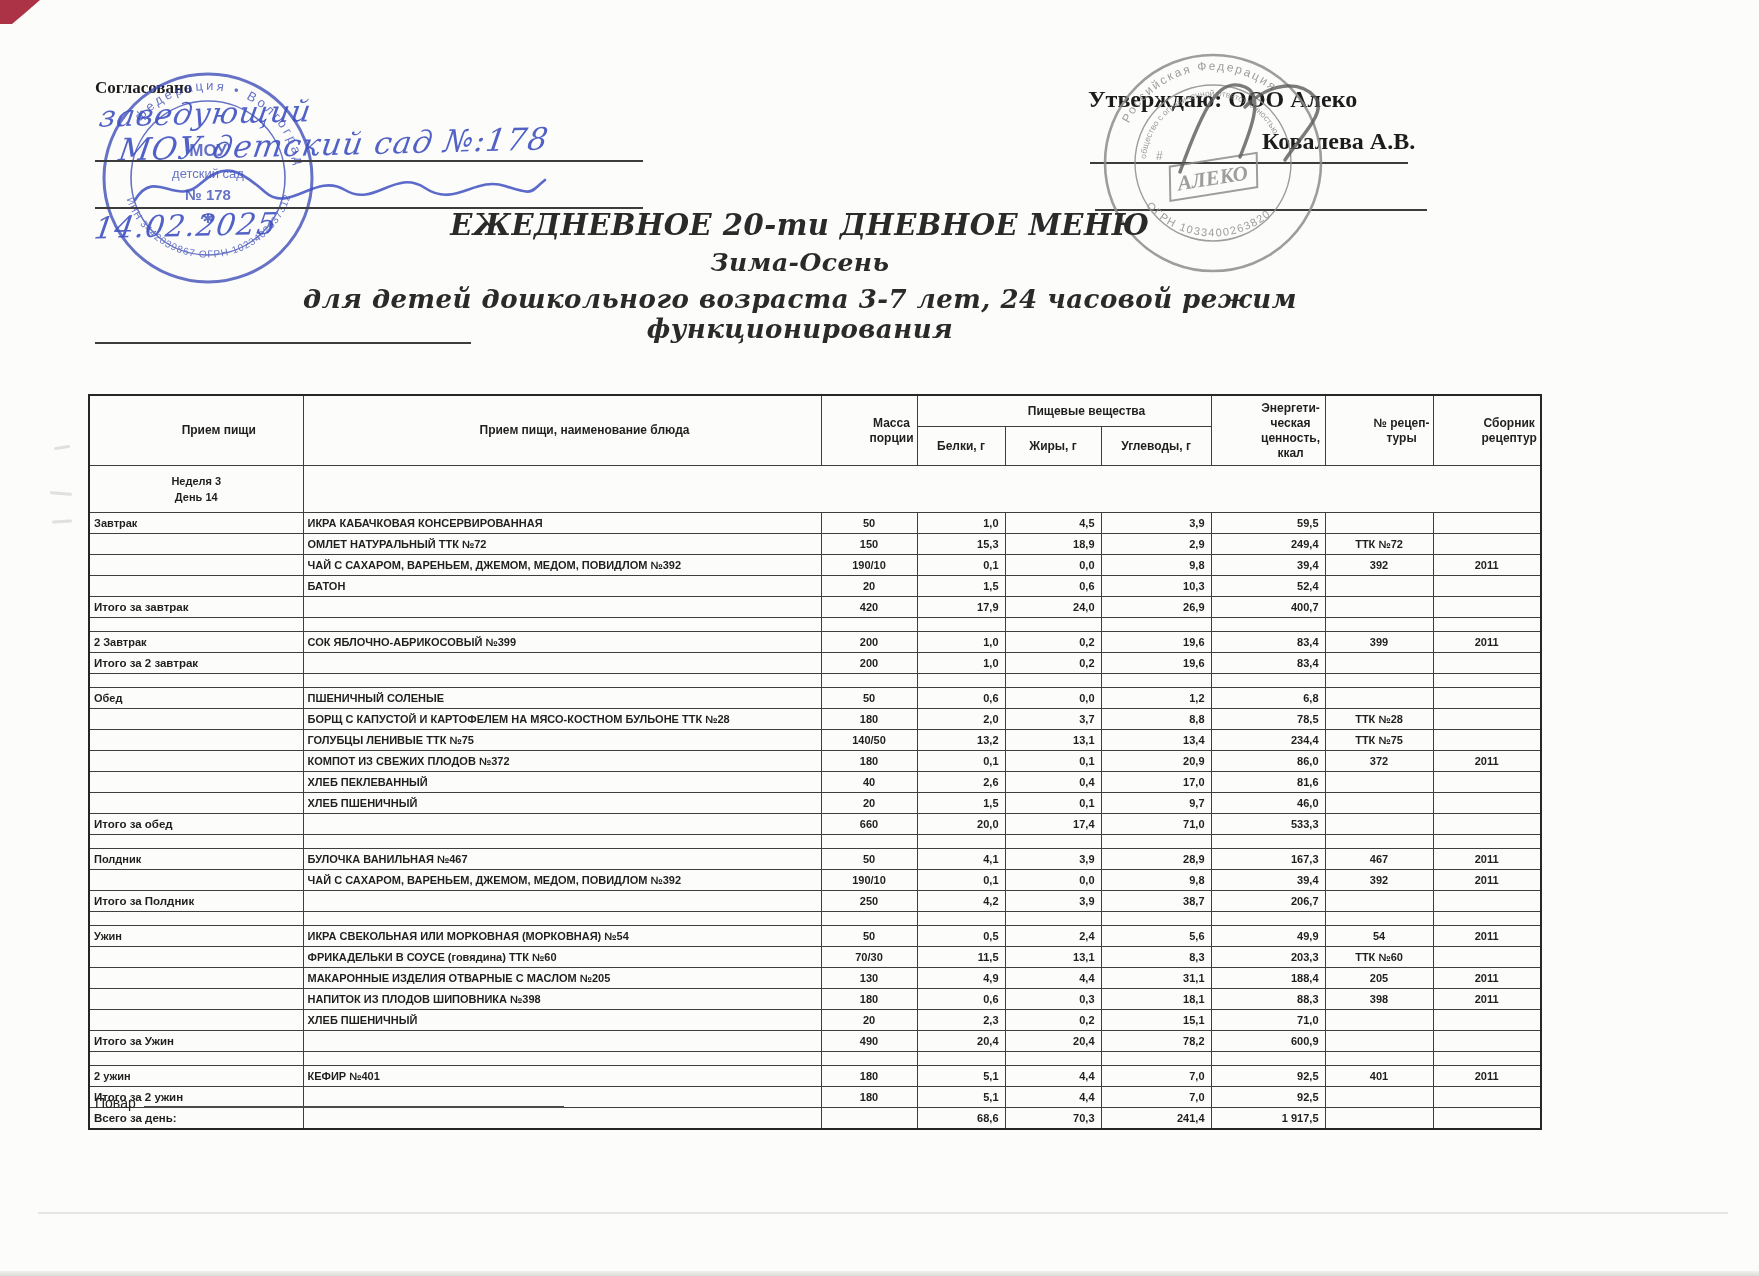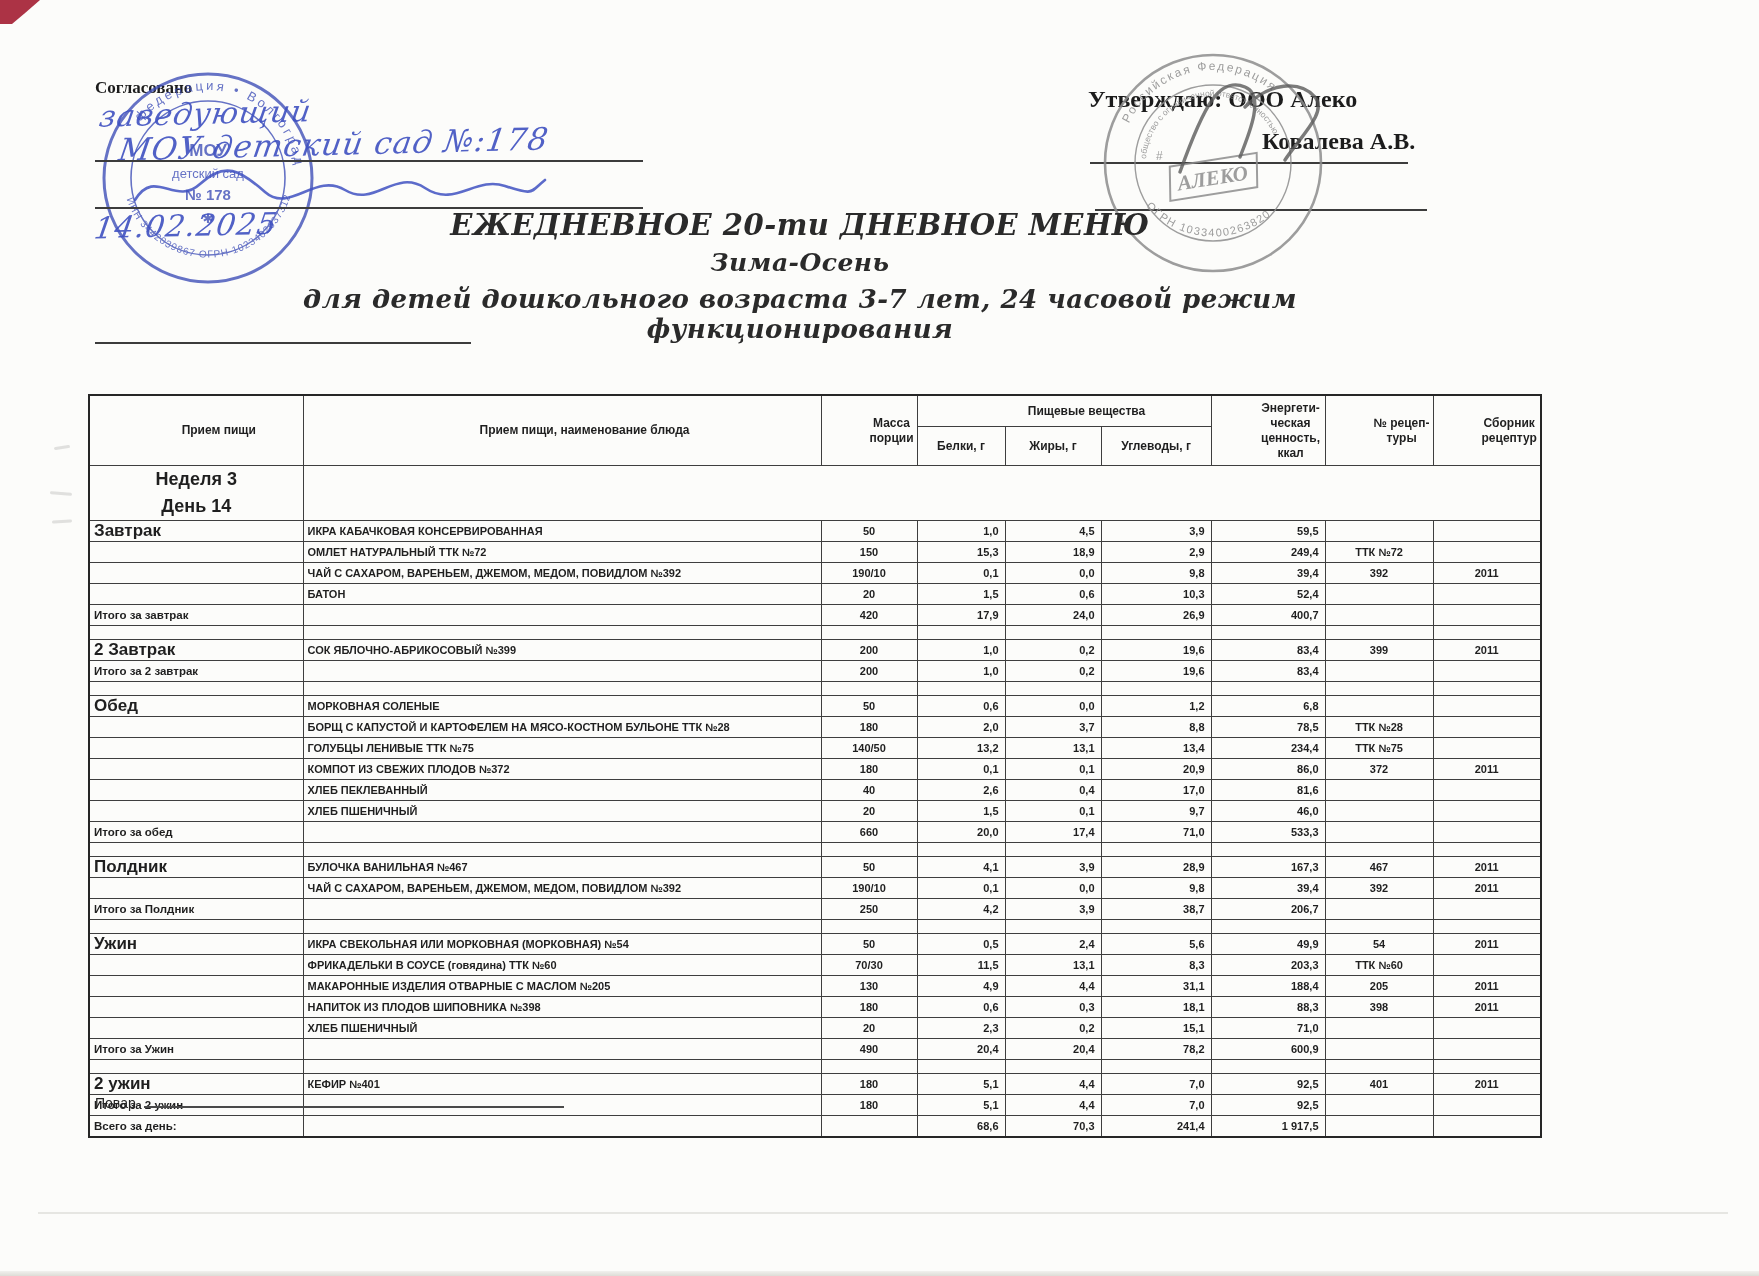--- a/index.html
+++ b/index.html
@@ -66,25 +66,25 @@
     overflow:hidden;
   }
   table.menu th{
     font-size:12px;line-height:1.25;text-align:center;padding:2px 3px;
   }
   tr.hdr-top th{height:26px;padding-left:48px;}
   tr.hdr-bot th{height:34px;margin-left:9px;}
   td{font-size:11px;line-height:1.1;padding:0 4px;}
   tr.row-item td,tr.row-total td,tr.row-grand td{height:20px;}
   tr.row-week td{
-    height:46px;font-size:18px;text-align:center;white-space:pre-line;line-height:1.5;
+    height:46px;font-size:11px;text-align:center;white-space:pre-line;line-height:1.5;
   }
   tr.row-spacer td{height:13px;}
   .c-meal{text-align:left;}
-  .section-label{font-size:17px;}
+  .section-label{font-size:11px;}
   tr.row-total .c-meal,tr.row-grand .c-meal{font-size:11.5px;}
   .c-dish{text-align:left;white-space:nowrap;}
   .c-mass{text-align:center;}
   .c-num{text-align:right;padding-right:6px;}
   .c-recipe,.c-source{text-align:center;}
   
   .cook-line{
     position:absolute;left:95px;top:1094px;
     font-size:14px;color:#222;font-weight:normal;
     font-family:"Liberation Sans",sans-serif;
@@ -303,21 +303,21 @@
           <td class="c-mass"></td>
           <td class="c-num"></td>
           <td class="c-num"></td>
           <td class="c-num"></td>
           <td class="c-num"></td>
           <td class="c-recipe"></td>
           <td class="c-source"></td>
         </tr>
         <tr class="row-item">
           <td class="c-meal section-label">Обед</td>
-          <td class="c-dish">МОРКОВНАЯ СОЛЕНЫЕ</td>
+          <td class="c-dish">ПШЕНИЧНЫЙ СОЛЕНЫЕ</td>
           <td class="c-mass">50</td>
           <td class="c-num">0,6</td>
           <td class="c-num">0,0</td>
           <td class="c-num">1,2</td>
           <td class="c-num">6,8</td>
           <td class="c-recipe"></td>
           <td class="c-source"></td>
         </tr>
         <tr class="row-item">
           <td class="c-meal"></td>

